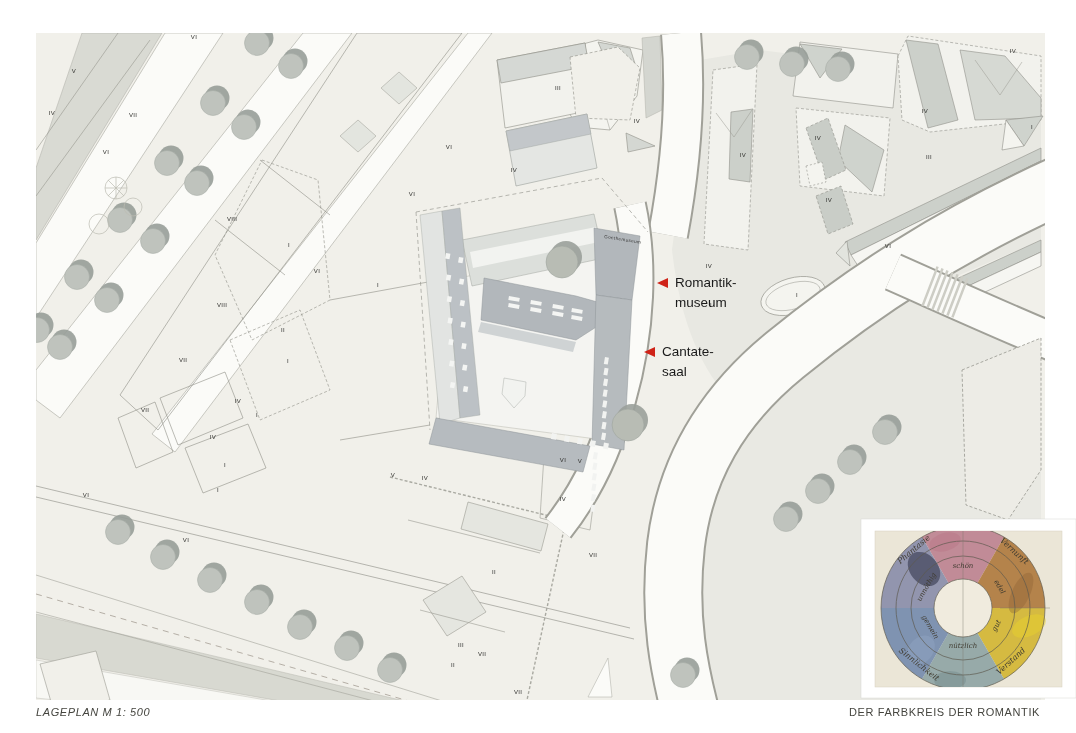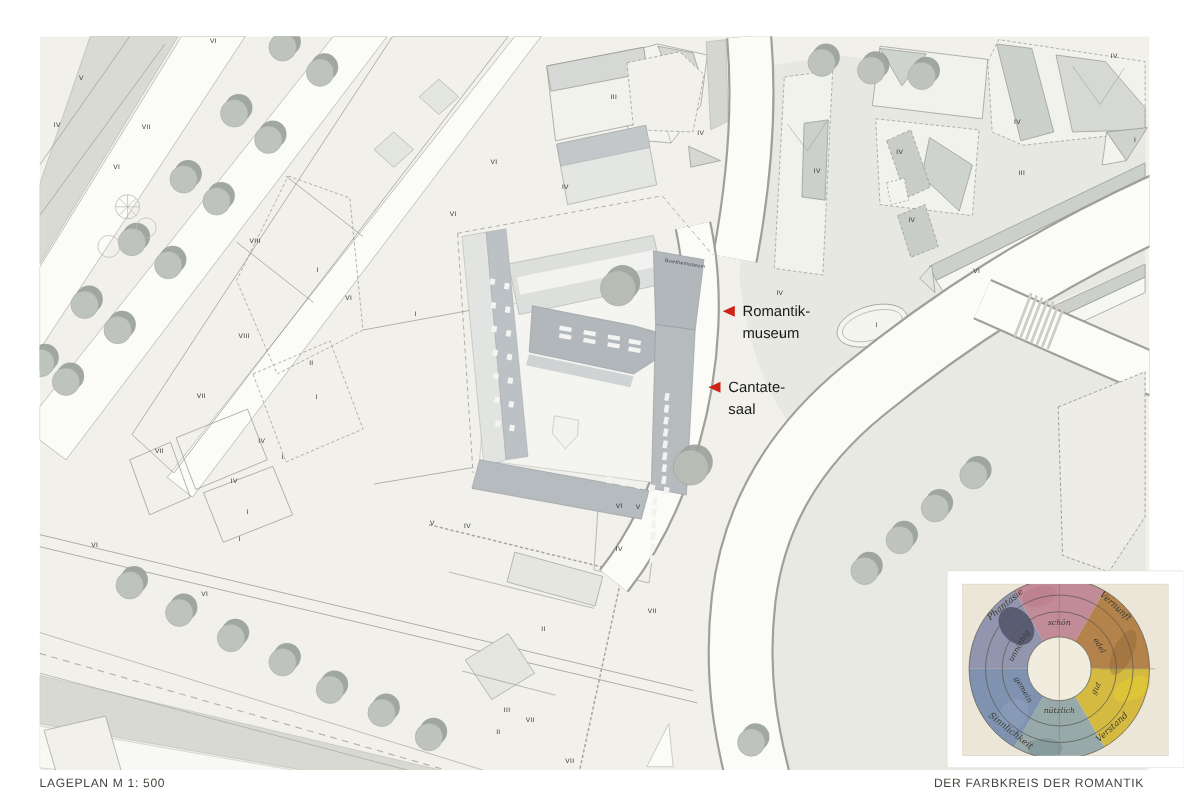--- a/index.html
+++ b/index.html
@@ -1,21 +1,21 @@
 <!DOCTYPE html>
 <html><head>
 <meta charset="utf-8">
 <style>
   html,body{margin:0;padding:0;background:#ffffff;}
   .page{position:relative;width:1076px;height:733px;background:#ffffff;overflow:hidden;
         font-family:"Liberation Sans",sans-serif;}
   .page svg{position:absolute;left:0;top:0;}
   .footer-label{position:absolute;top:706px;font-size:11px;letter-spacing:.6px;
         color:#45453f;white-space:nowrap;}
-  .footer-left{left:36px;}
+  .footer-left{left:36px;font-style:italic;}
   .footer-right{right:36px;}
   text{font-family:"Liberation Sans",sans-serif;}
   .script{font-family:"DejaVu Serif",serif;font-style:italic;}
 </style>
 </head>
 <body>
 
 <div class="page">
 
 <svg width="1076" height="733" viewBox="0 0 1076 733">

